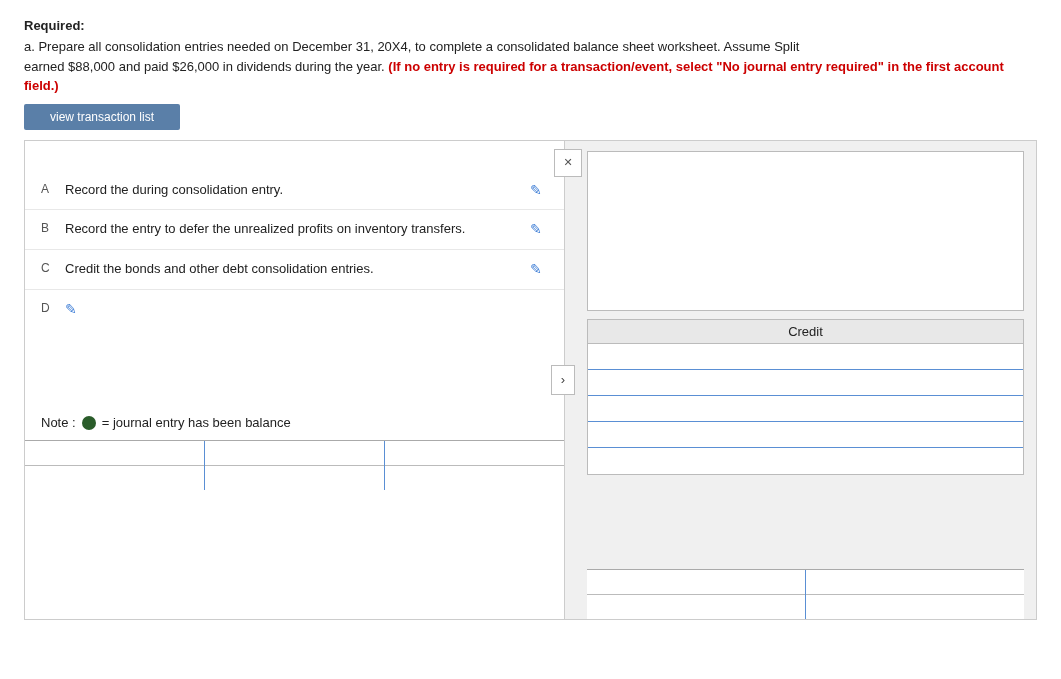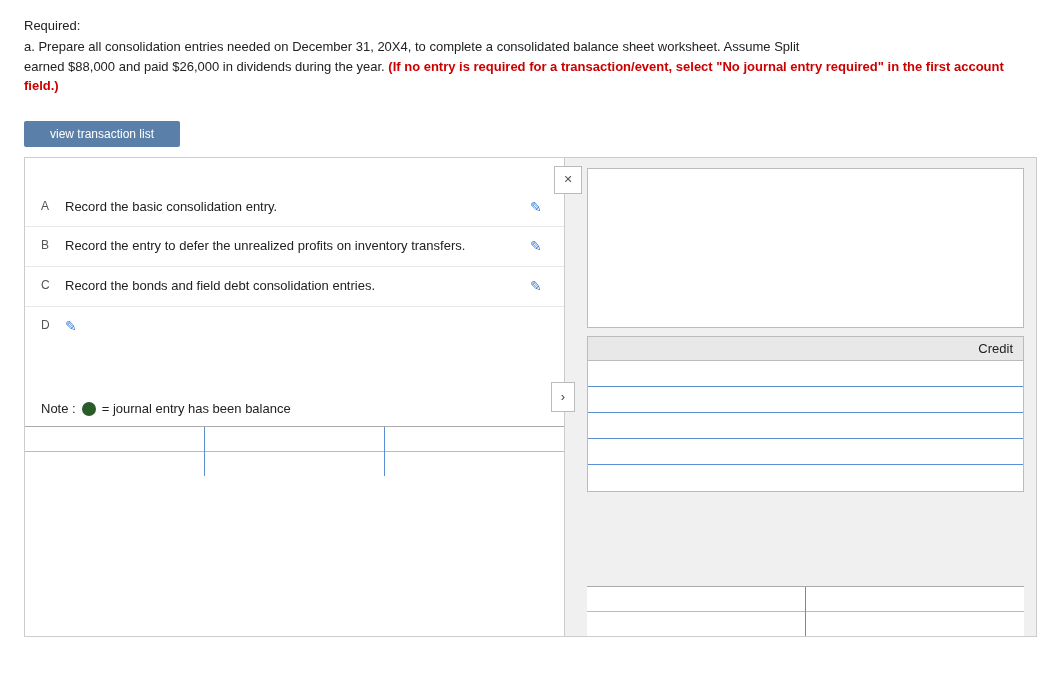--- a/index.html
+++ b/index.html
@@ -6,28 +6,28 @@
     body {
       font-family: Arial, sans-serif;
       font-size: 13px;
       background: #fff;
       color: #222;
       width: 1061px;
       min-height: 679px;
       padding: 18px 24px;
     }
     .required-label {
-      font-weight: normal;
+      font-weight: bold;
       font-size: 13px;
       margin-bottom: 4px;
     }
     .instructions {
       font-size: 13px;
       line-height: 1.5;
-      margin-bottom: 25px;
+      margin-bottom: 8px;
     }
     .instructions .red-bold {
       color: #cc0000;
       font-weight: bold;
     }
     .view-transaction-btn {
       background: #5a7fa8;
       color: #fff;
       border: none;
       padding: 6px 26px;
@@ -133,21 +133,21 @@
     .credit-section {
       margin: 8px 12px 0 22px;
     }
     .credit-header {
       background: #e8e8e8;
       border: 1px solid #bbb;
       border-bottom: none;
       padding: 4px 10px;
       font-size: 13px;
       font-weight: normal;
-      text-align: right;
+      text-align: center;
       color: #222;
     }
     .credit-lines {
       border: 1px solid #bbb;
       background: #fff;
     }
     .credit-line {
       border-bottom: 1px solid #5a8fd4;
       height: 26px;
     }
@@ -208,43 +208,43 @@
 <div class="main-container">
 
   <div class="left-panel">
     <div class="close-icon-area">
       <span>✕</span>
     </div>
     <div class="entry-list">
 
       <div class="entry-item">
         <span class="entry-letter">A</span>
-        <span class="entry-text">Record the basic consolidation entry.</span>
+        <span class="entry-text">Record the during consolidation entry.</span>
         <span class="edit-icon">✎</span>
       </div>
 
       <div class="entry-item">
         <span class="entry-letter">B</span>
         <span class="entry-text">Record the entry to defer the unrealized profits on inventory transfers.</span>
         <span class="edit-icon">✎</span>
       </div>
 
       <div class="entry-item">
         <span class="entry-letter">C</span>
-        <span class="entry-text">Record the bonds and field debt consolidation entries.</span>
+        <span class="entry-text">Credit the bonds and other debt consolidation entries.</span>
         <span class="edit-icon">✎</span>
       </div>
 
       <div class="entry-item">
         <span class="entry-letter">D</span>
         <span class="edit-icon">✎</span>
       </div>
     </div>
 
-    <div class="note-area" style="position:static; margin-top: 57px; padding: 0 16px 10px 16px;">
+    <div class="note-area" style="position:static; margin-top: 88px; padding: 0 16px 10px 16px;">
       <span>Note :</span>
       <span class="note-dot"></span>
       <span>= journal entry has been balance</span>
     </div>
 
     <div class="full-width-bottom">
       <div class="fw-cell">
         <div class="fw-row"></div>
         <div class="fw-row"></div>
       </div>

